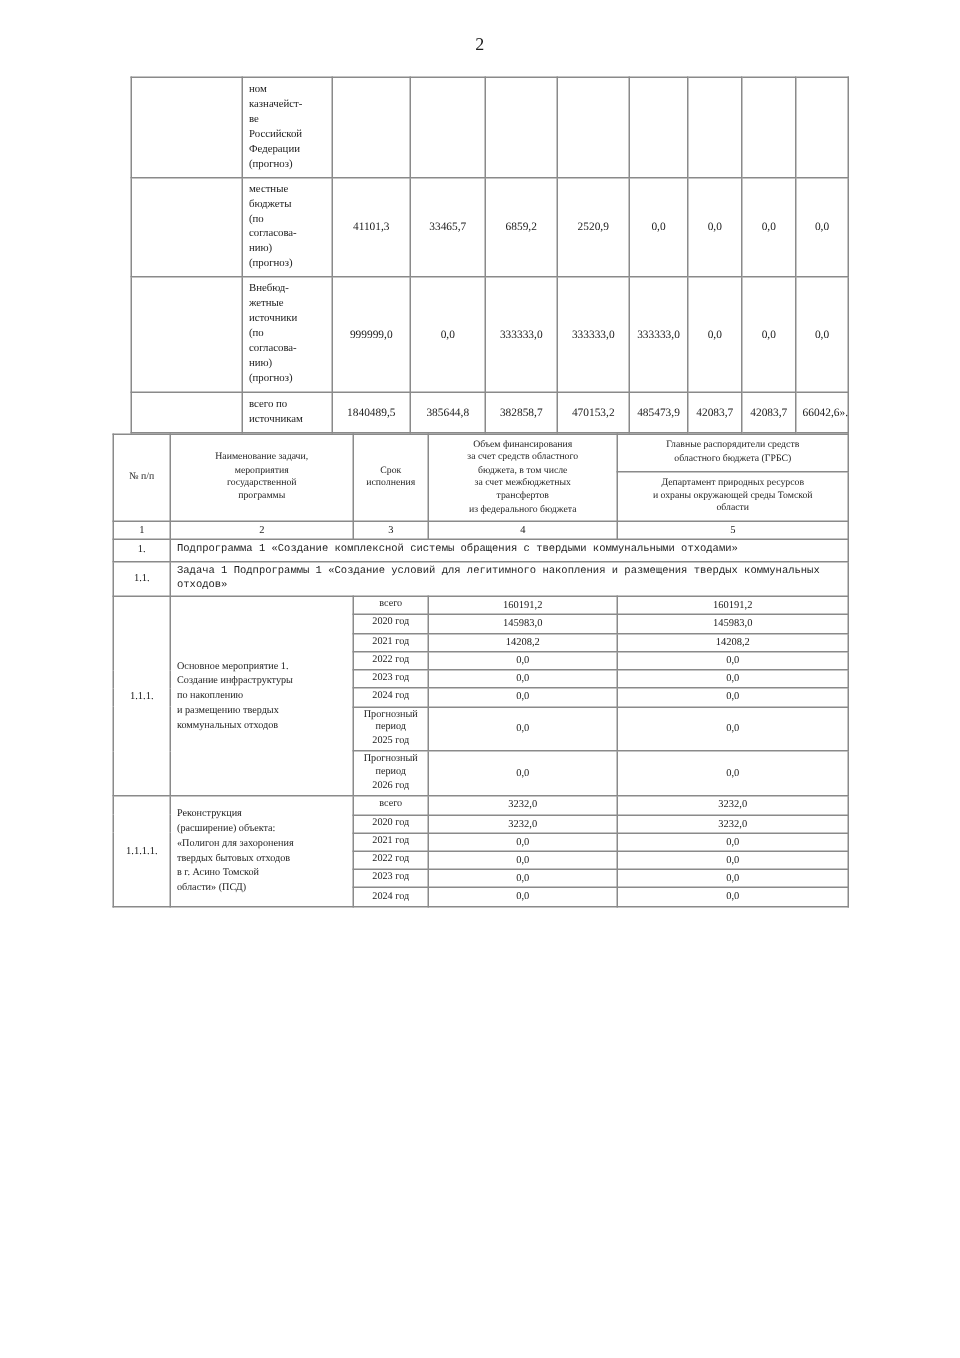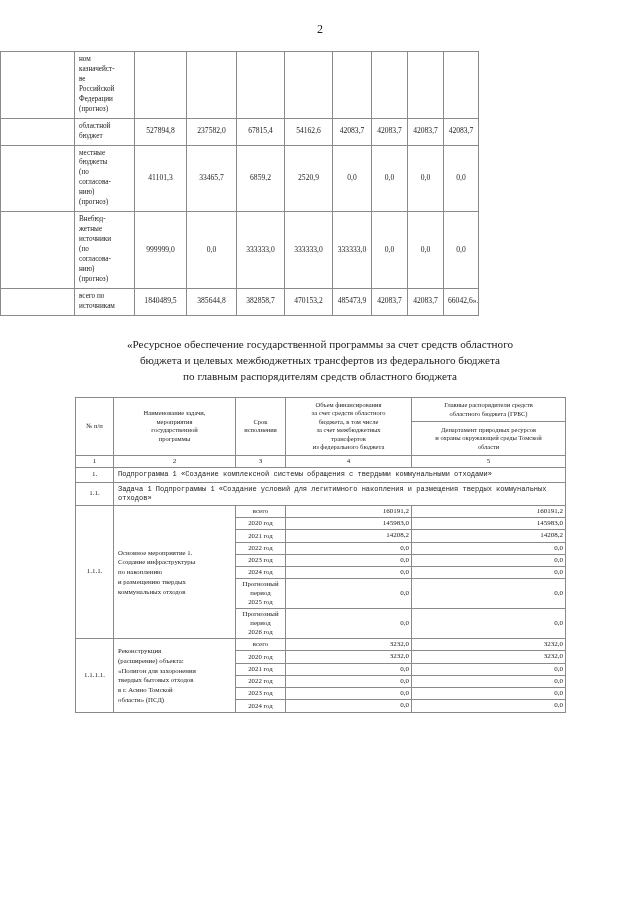--- a/index.html
+++ b/index.html
@@ -38,20 +38,21 @@
   table td, table th {
     border: 1px solid #8a8a8a;
     vertical-align: middle;
     padding: 2px 3px;
     font-weight: normal;
   }
 
   
   .tbl-top {
     width: 478px;
+    margin-left: 87px;
     font-size: 7.2px;
     line-height: 1.38;
   }
   .tbl-top td {
     padding: 3px 4px;
   }
   .tbl-top td.c-label {
     text-align: left;
   }
   .tbl-top td.c-num {
@@ -111,21 +112,21 @@
     text-align: left;
     font-size: 6.8px;
     padding: 2px 4px;
     line-height: 1.45;
   }
   .tbl-main td.period {
     text-align: center;
     font-size: 6.8px;
   }
   .tbl-main td.val {
-    text-align: right;
+    text-align: center;
     font-size: 7px;
   }
 </style>
 </head>
 <body>
 
 <div class="page">
 
   <div class="page-number">2</div>
 
@@ -150,32 +151,20 @@
           <td class="c-num">&nbsp;</td>
           <td class="c-num">&nbsp;</td>
           <td class="c-num">&nbsp;</td>
           <td class="c-num">&nbsp;</td>
           <td class="c-num">&nbsp;</td>
           <td class="c-num">&nbsp;</td>
           <td class="c-num">&nbsp;</td>
         </tr>
         <tr>
           <td class="c-blank">&nbsp;</td>
-          <td class="c-label">областной<br>бюджет</td>
-          <td class="c-num">527894,8</td>
-          <td class="c-num">237582,0</td>
-          <td class="c-num">67815,4</td>
-          <td class="c-num">54162,6</td>
-          <td class="c-num">42083,7</td>
-          <td class="c-num">42083,7</td>
-          <td class="c-num">42083,7</td>
-          <td class="c-num">42083,7</td>
-        </tr>
-        <tr>
-          <td class="c-blank">&nbsp;</td>
           <td class="c-label">местные<br>бюджеты<br>(по<br>согласова-<br>нию)<br>(прогноз)</td>
           <td class="c-num">41101,3</td>
           <td class="c-num">33465,7</td>
           <td class="c-num">6859,2</td>
           <td class="c-num">2520,9</td>
           <td class="c-num">0,0</td>
           <td class="c-num">0,0</td>
           <td class="c-num">0,0</td>
           <td class="c-num">0,0</td>
         </tr>
@@ -200,25 +189,20 @@
           <td class="c-num">470153,2</td>
           <td class="c-num">485473,9</td>
           <td class="c-num">42083,7</td>
           <td class="c-num">42083,7</td>
           <td class="c-num">66042,6».</td>
         </tr>
       </tbody>
   </table>
 
 
-  <div class="heading-block">
-    <div>«Ресурсное обеспечение государственной программы за счет средств областного</div>
-    <div>бюджета и целевых межбюджетных трансфертов из федерального бюджета</div>
-    <div>по главным распорядителям средств областного бюджета</div>
-  </div>
 
   <table class="tbl-main">
     <colgroup>
       <col style="width:38px">
       <col style="width:122px">
       <col style="width:50px">
       <col style="width:126px">
       <col style="width:154px">
     </colgroup>
     <tbody id="main-table-body">

